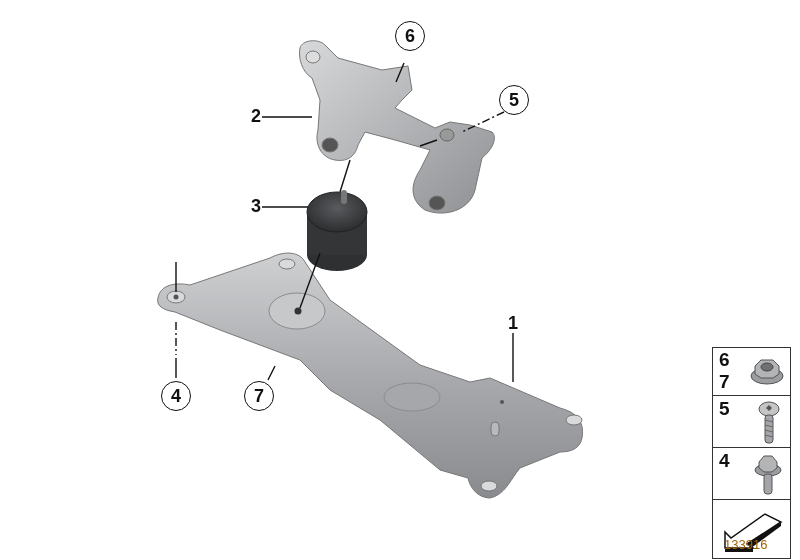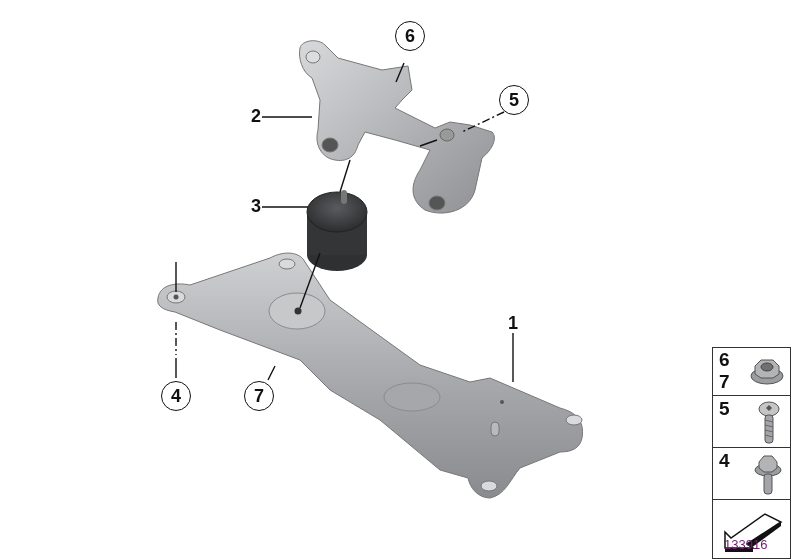--- a/index.html
+++ b/index.html
@@ -9,21 +9,21 @@
   .callout-circle { position:absolute; width:30px; height:30px; border:1.6px solid #111;
          border-radius:50%; background:#fff; box-sizing:border-box;
          display:flex; align-items:center; justify-content:center;
          font-weight:bold; font-size:18px; color:#111; }
   .callout-plain { position:absolute; font-weight:bold; font-size:18px; color:#111; }
   .legend { position:absolute; left:712px; top:347px; width:79px;
             border:1.5px solid #333; box-sizing:border-box; background:#fff; }
   .legend-cell { position:relative; border-bottom:1.5px solid #333; box-sizing:border-box; }
   .legend-cell:last-child { border-bottom:none; }
   .legend-num { position:absolute; left:6px; font-weight:bold; font-size:19px; color:#111; }
-  .diagram-id { position:absolute; left:724px; top:537px; font-size:13px; color:#701a75; }
+  .diagram-id { position:absolute; left:724px; top:537px; font-size:13px; color:#a16207; }
 </style>
 </head>
 <body>
 
 <div class="stage">
   <svg width="800" height="560" viewBox="0 0 800 560" style="position:absolute;left:0;top:0;">
     <defs>
       <linearGradient id="metal" x1="0" y1="0" x2="0" y2="1">
         <stop offset="0" stop-color="#cfd0d2"></stop>
         <stop offset="0.5" stop-color="#a9aaad"></stop>

